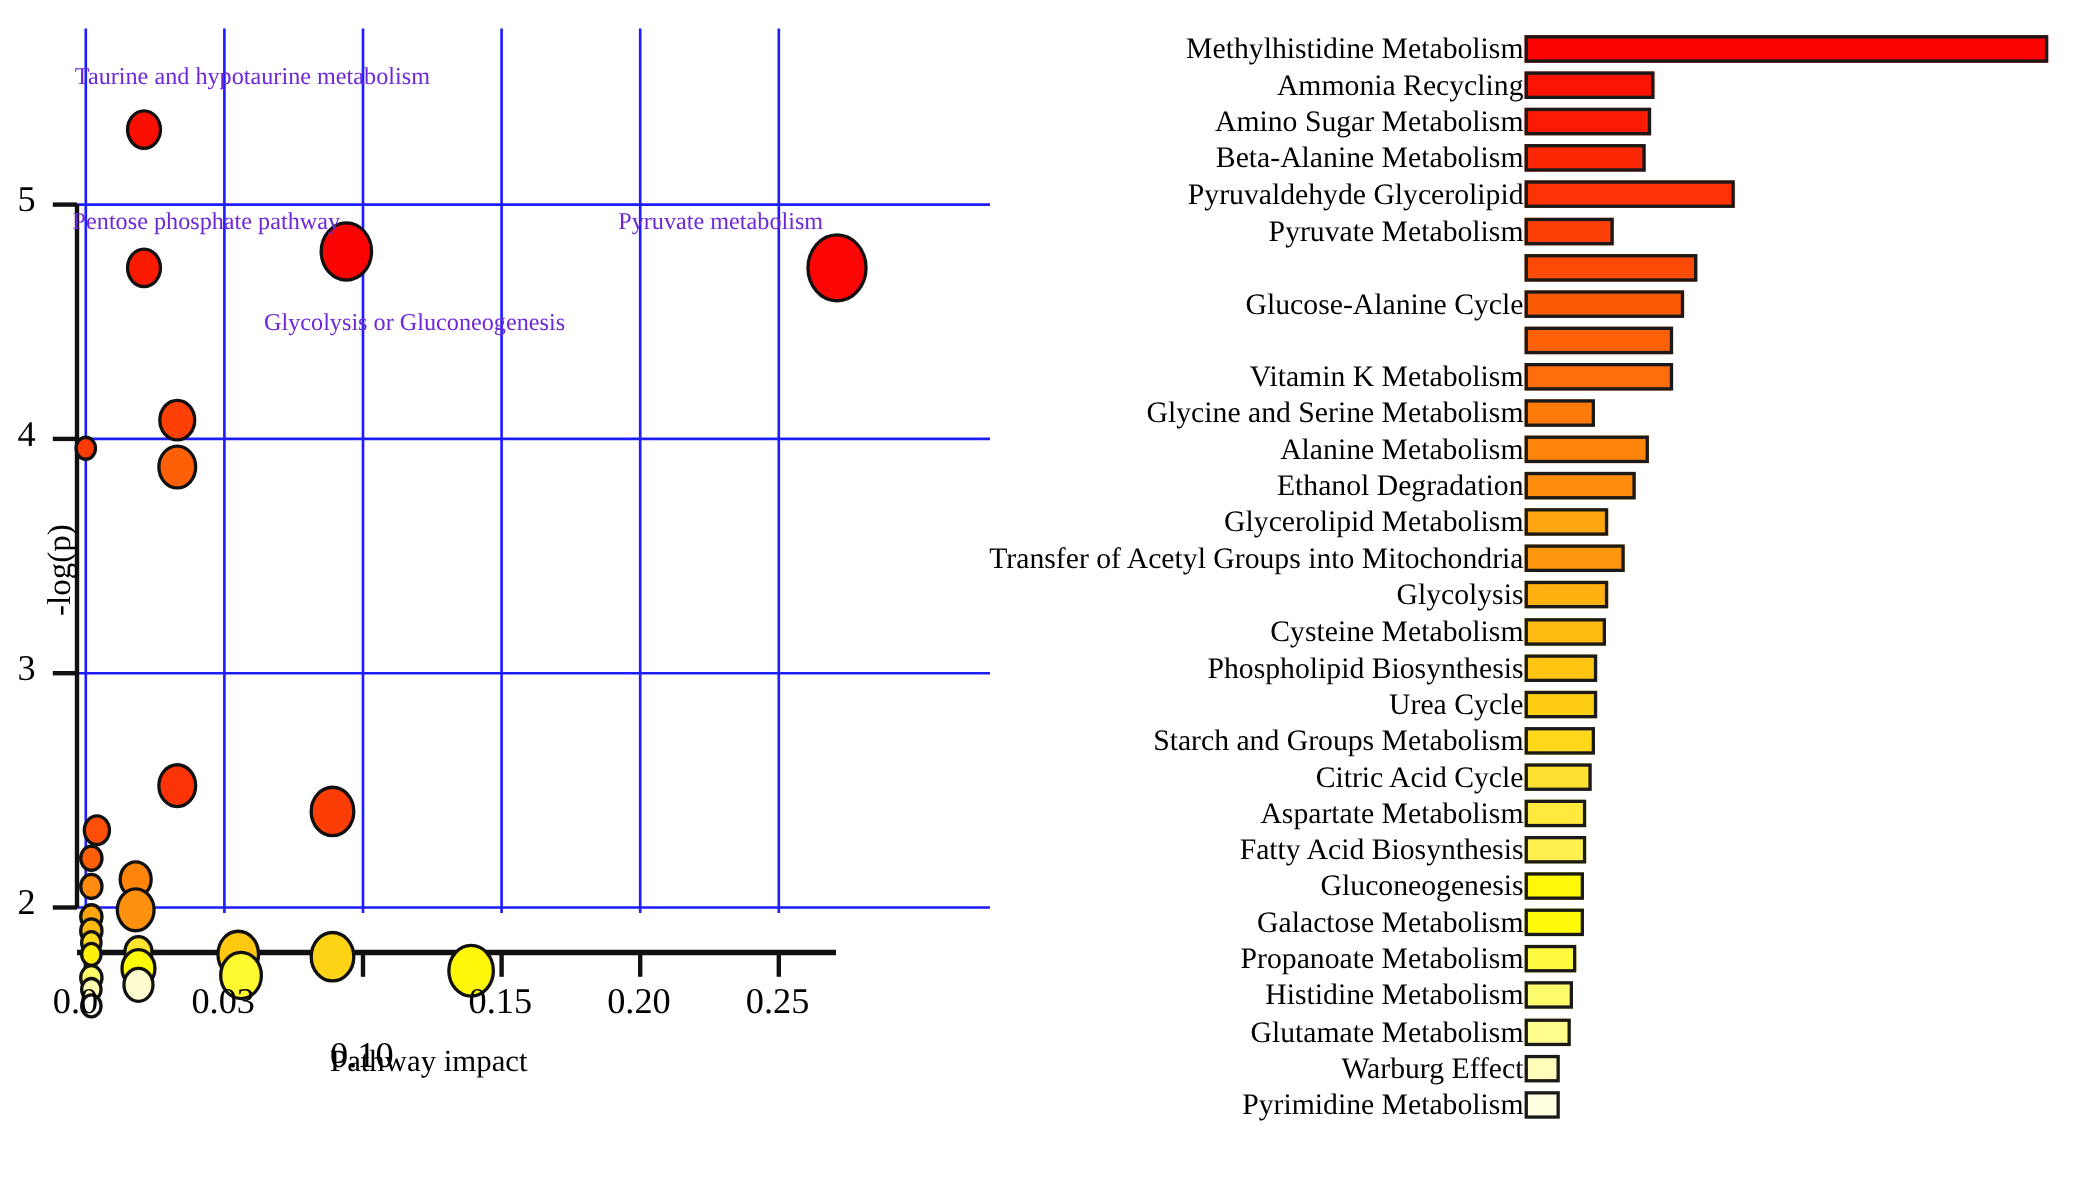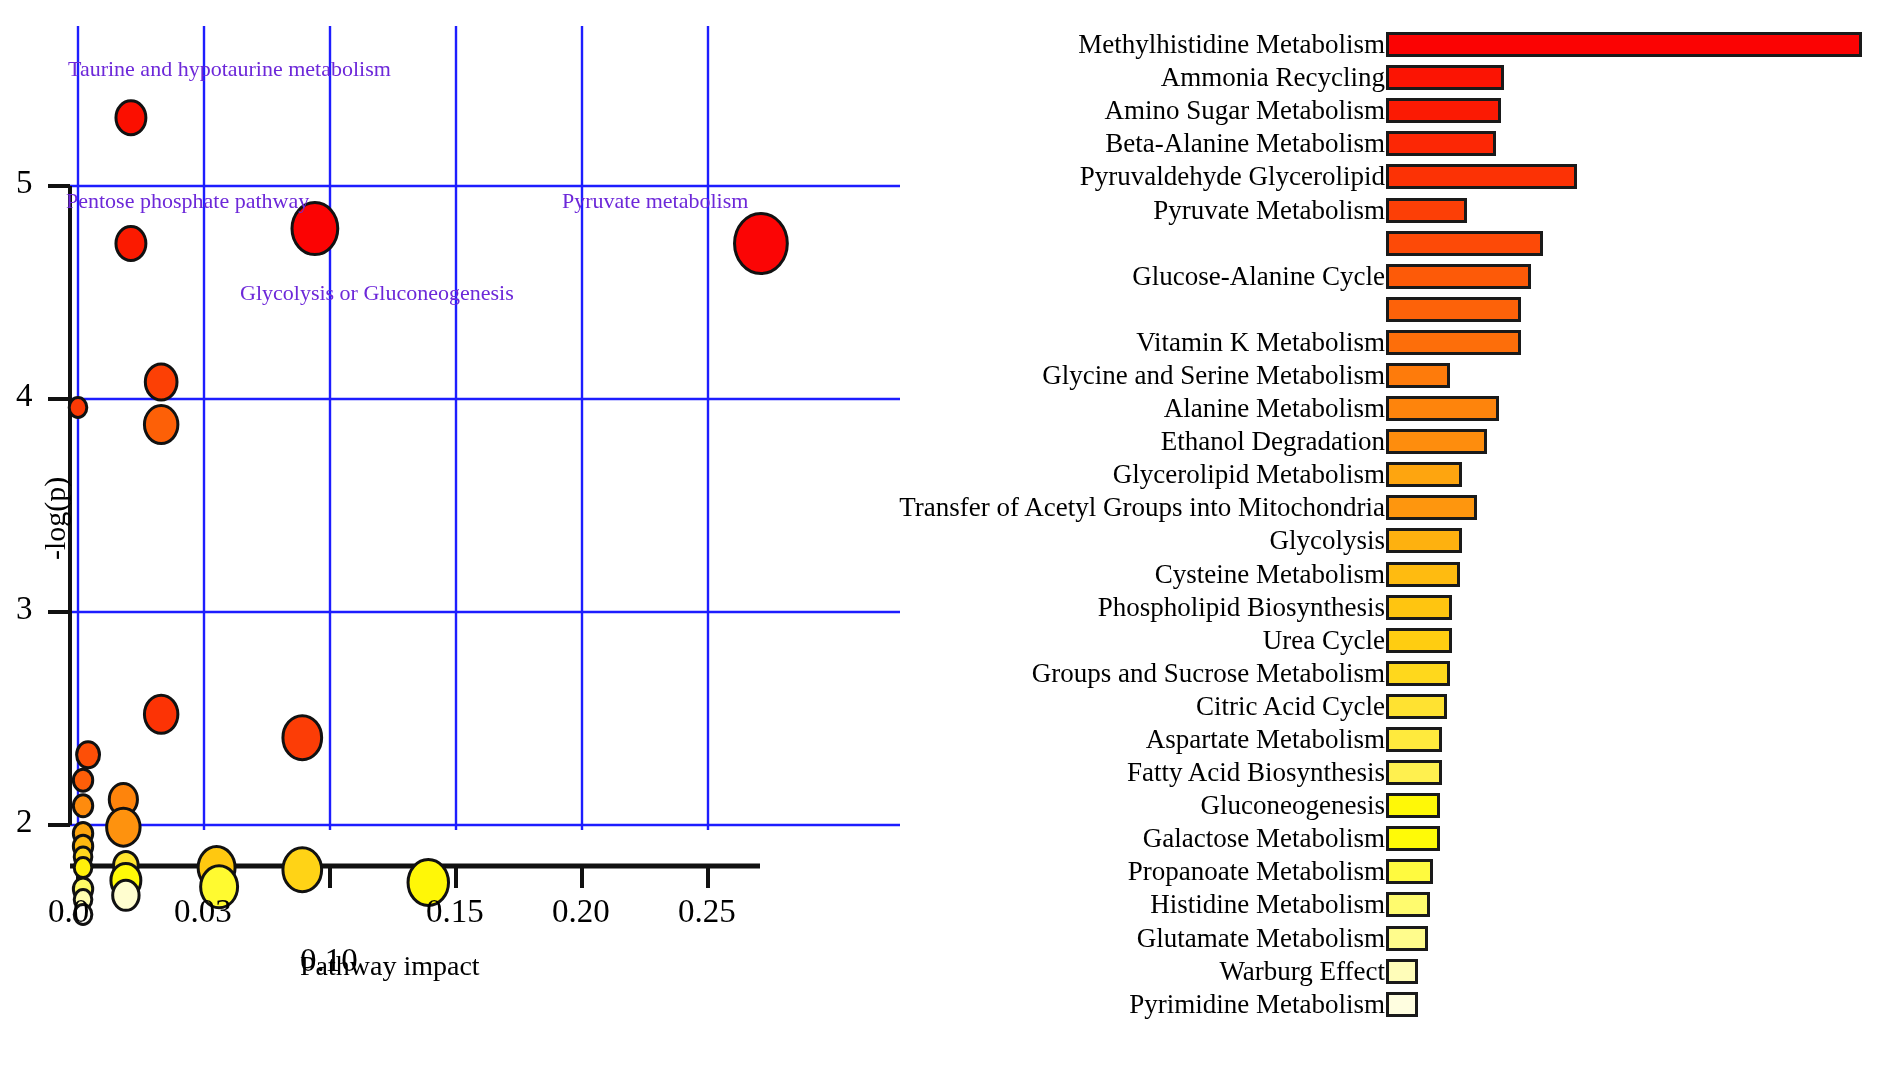--- a/index.html
+++ b/index.html
@@ -190,21 +190,21 @@
       </div>
       <div class="bar-row">
         <div class="bar-lbl">Phospholipid Biosynthesis</div>
         <div class="bar-rect" style="width: 66.24px; background: rgb(255, 197, 16); margin-right: -66.24px; left: 0px;"></div>
       </div>
       <div class="bar-row">
         <div class="bar-lbl">Urea Cycle</div>
         <div class="bar-rect" style="width: 66.24px; background: rgb(255, 205, 17); margin-right: -66.24px; left: 0px;"></div>
       </div>
       <div class="bar-row">
-        <div class="bar-lbl">Groups and Sucrose Metabolism</div>
+        <div class="bar-lbl">Starch and Groups Metabolism</div>
         <div class="bar-rect" style="width: 63.7867px; background: rgb(255, 216, 28); margin-right: -63.7867px; left: 0px;"></div>
       </div>
       <div class="bar-row">
         <div class="bar-lbl">Citric Acid Cycle</div>
         <div class="bar-rect" style="width: 61.3333px; background: rgb(255, 226, 49); margin-right: -61.3333px; left: 0px;"></div>
       </div>
       <div class="bar-row">
         <div class="bar-lbl">Aspartate Metabolism</div>
         <div class="bar-rect" style="width: 56.4267px; background: rgb(255, 234, 61); margin-right: -56.4267px; left: 0px;"></div>
       </div>

